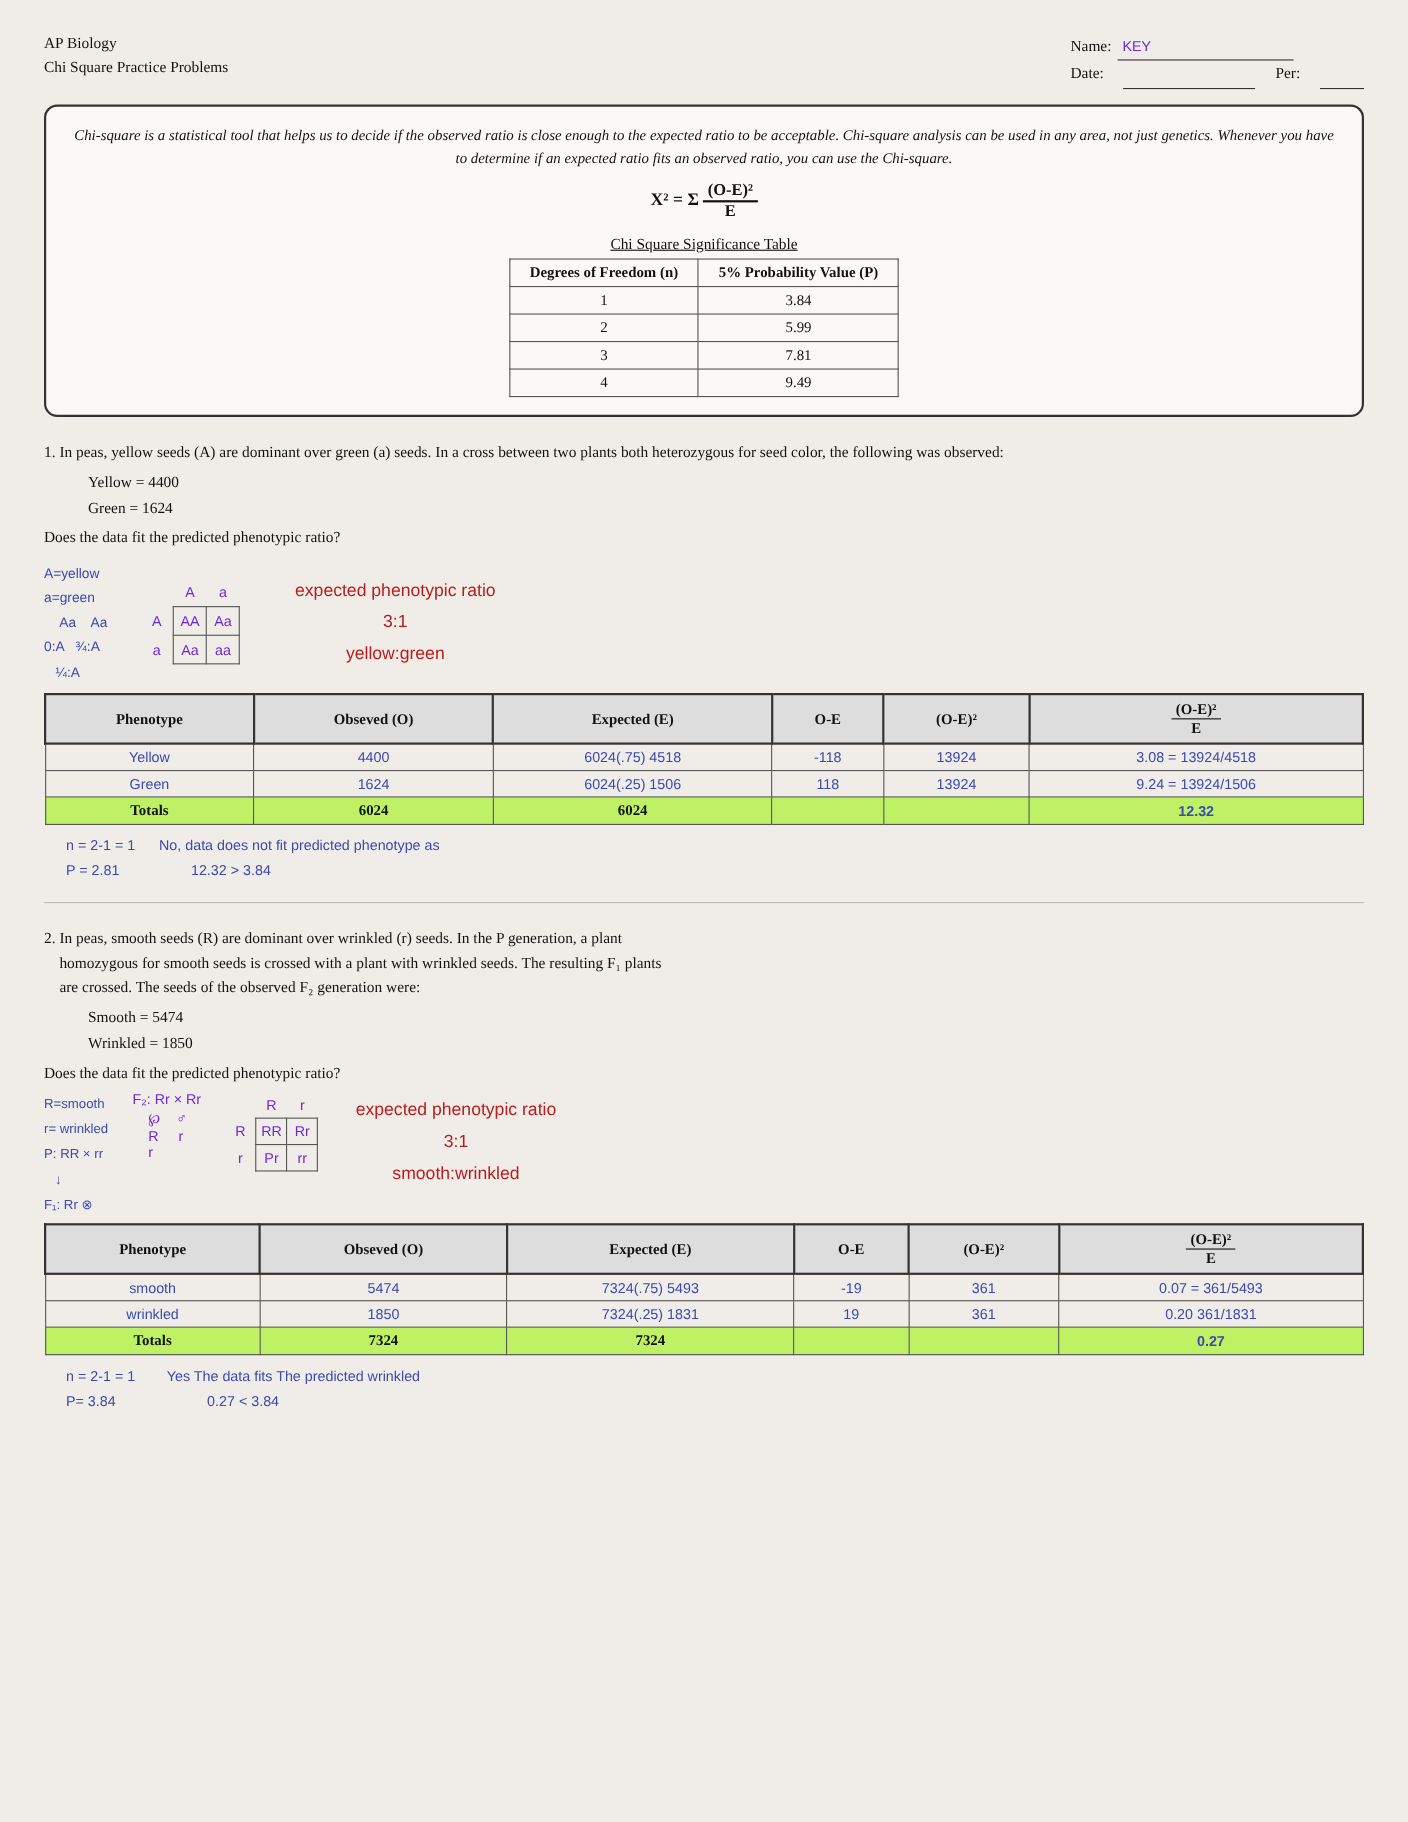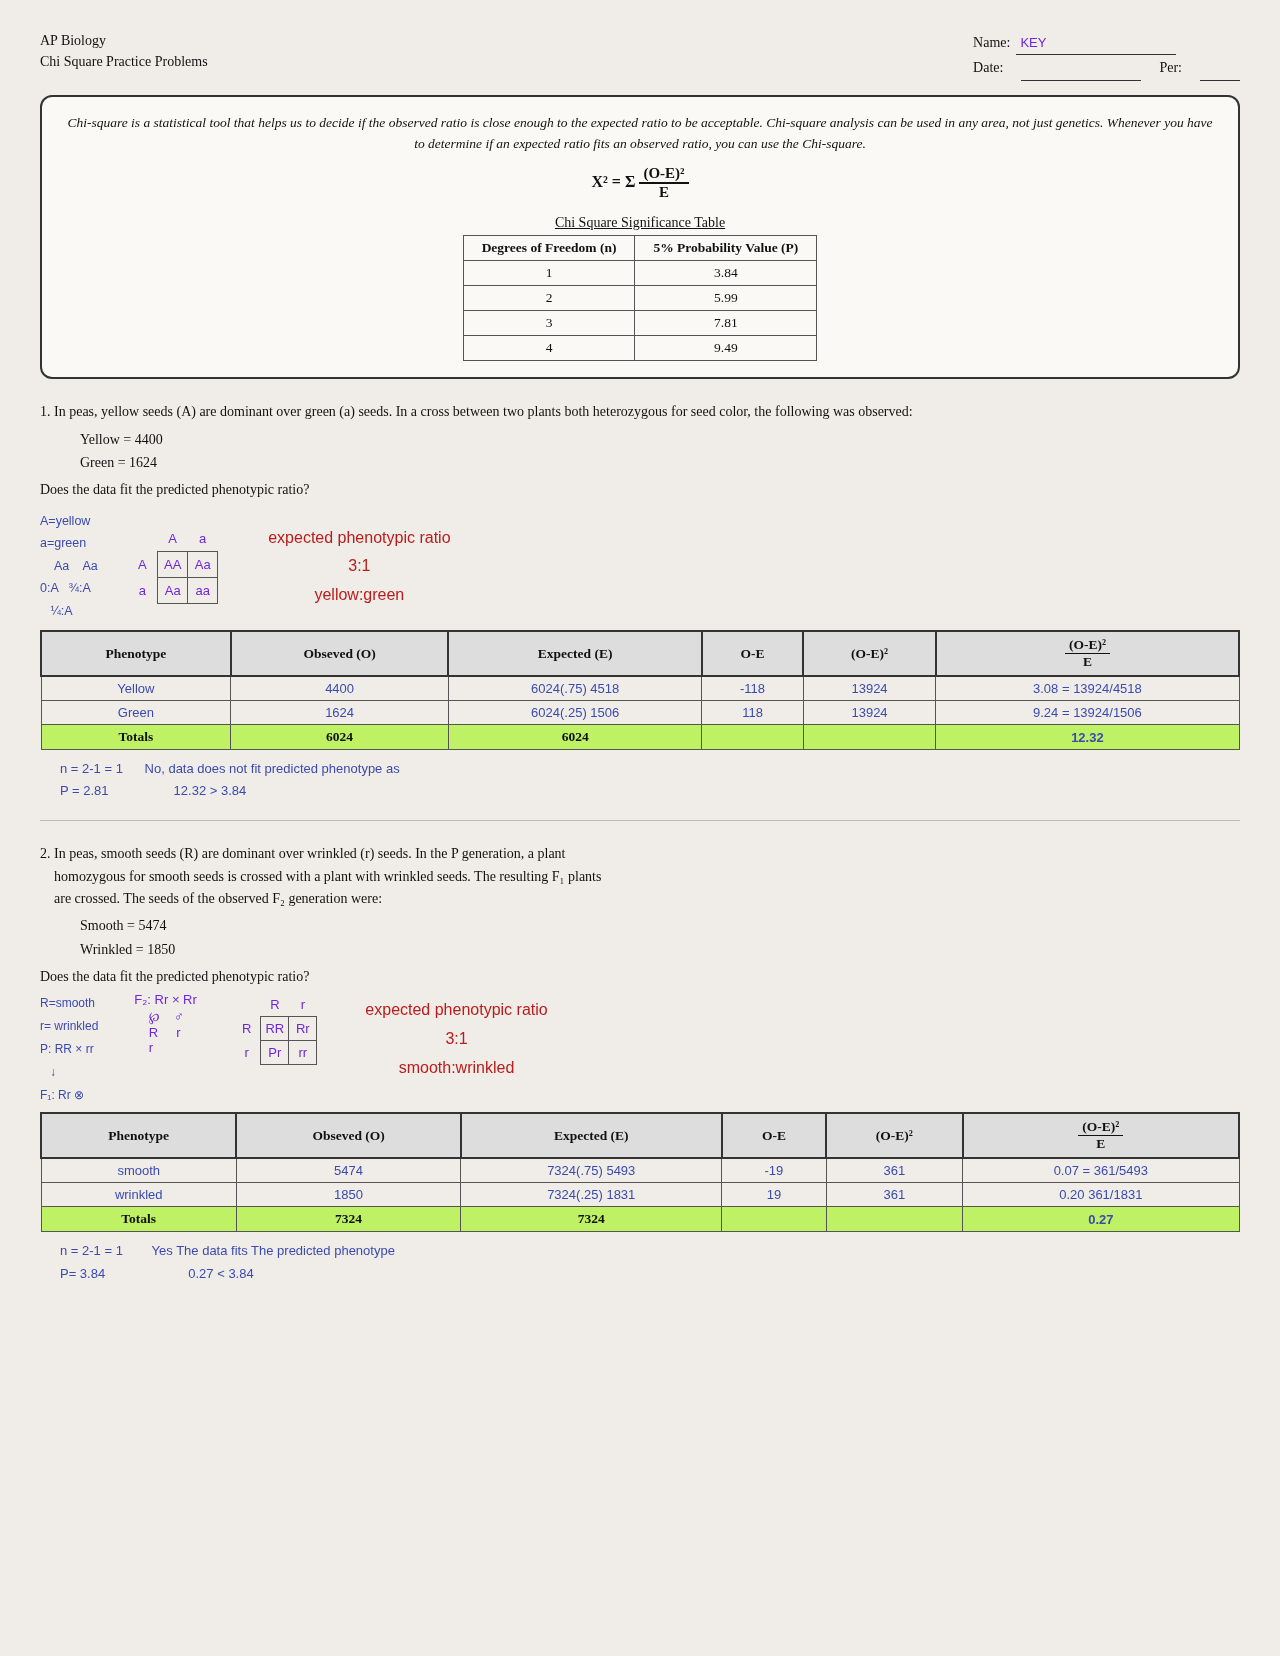--- a/index.html
+++ b/index.html
@@ -19,21 +19,21 @@
     }
     .header-left {
       line-height: 1.5;
     }
     .header-right {
       line-height: 1.8;
       font-size: 14px;
     }
     .name-line {
       display: flex;
-      align-items: flex-end;
+      align-items: center;
       gap: 6px;
     }
     .name-underline {
       border-bottom: 1px solid #333;
       min-width: 160px;
       font-family: 'Comic Sans MS', cursive, sans-serif;
       color: #3a4ab0;
       font-size: 15px;
       padding: 0 4px;
     }
@@ -213,21 +213,21 @@
       margin: 8px 0 8px 20px;
       font-family: 'Comic Sans MS', cursive, sans-serif;
       color: #3a4ab0;
       font-size: 13px;
       line-height: 1.7;
     }
 
     .cross-area2 {
       display: flex;
       align-items: flex-start;
-      gap: 28px;
+      gap: 14px;
       margin: 4px 0 6px 0;
     }
     .cross-labels2 {
       font-family: 'Comic Sans MS', cursive, sans-serif;
       color: #3a4ab0;
       font-size: 12px;
       line-height: 1.9;
     }
     .punnett2 {
       border-collapse: collapse;
@@ -515,19 +515,19 @@
   <td class="shaded"></td>
   <td class="shaded"></td>
   <td class="row-handwritten">0.27</td>
 </tr>
       </tbody>
   </table>
 
   <div class="conclusion-area">
     <span>n = 2-1 = 1</span>
     &nbsp;&nbsp;&nbsp;&nbsp;&nbsp;&nbsp;
-    <span>Yes The data fits The predicted phenotype</span>
+    <span>Yes The data fits The predicted wrinkled</span>
     <br>
     <span>P= 3.84</span>
     &nbsp;&nbsp;&nbsp;&nbsp;&nbsp;&nbsp;&nbsp;&nbsp;&nbsp;&nbsp;&nbsp;&nbsp;&nbsp;&nbsp;&nbsp;&nbsp;&nbsp;&nbsp;&nbsp;&nbsp;&nbsp;
     <span>0.27 &lt; 3.84</span>
   </div>
 </div>
 
 </body></html>

